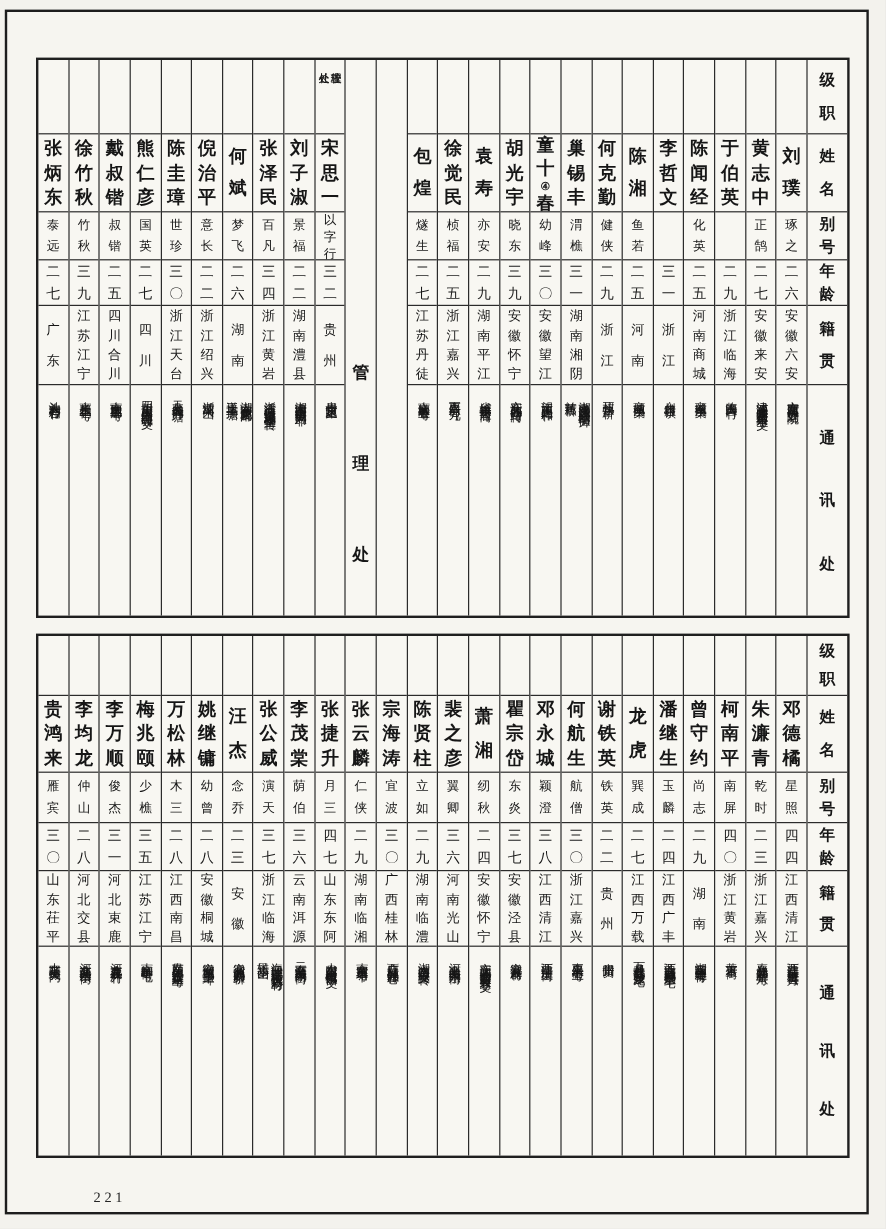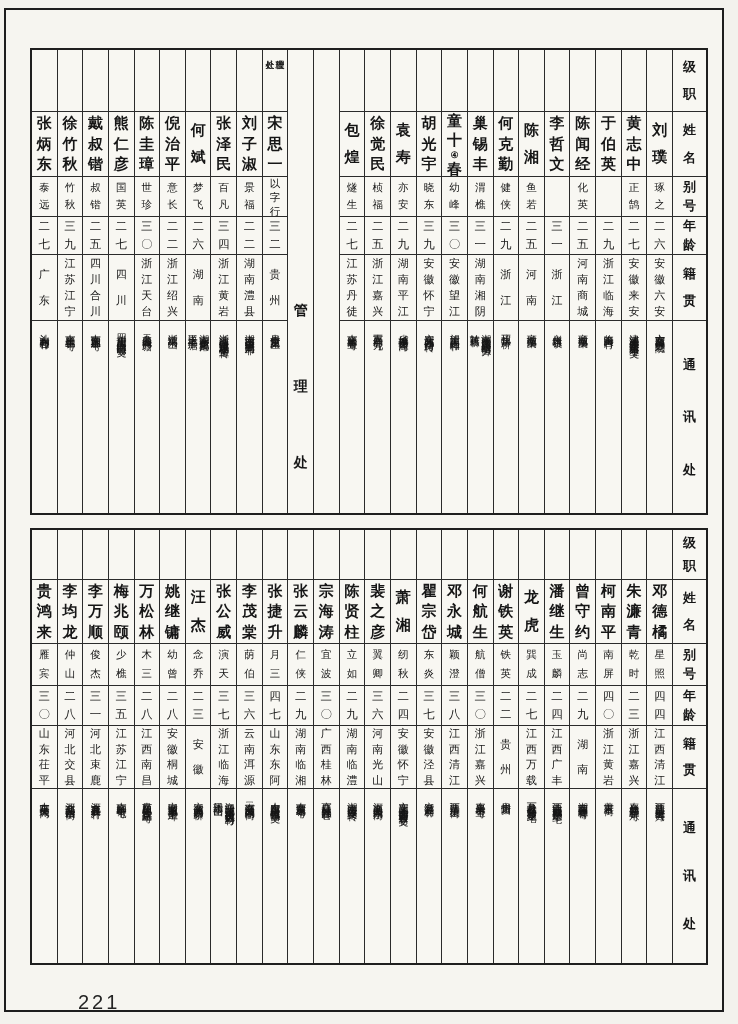--- a/index.html
+++ b/index.html
@@ -51,22 +51,22 @@
   .addr{padding-top:5px;}
   .addr .vin{font-size:10px;line-height:11.5px;}
   .rank{padding-top:3px;}
   .rank .vin{font-size:9px;line-height:10px;letter-spacing:0;}
   
   .tallcell{flex:1 1 auto;border-bottom:none;}
   .section-title{justify-content:flex-start;padding-top:252px;gap:58px;}
   .section-title span{font-size:14px;font-weight:700;}
   .pageno{
     position:absolute;left:78px;top:991px;
-    font-size:20px;letter-spacing:3px;color:#242424;
-    font-family:Liberation Sans, sans-serif;
+    font-size:12px;letter-spacing:3px;color:#242424;
+    font-family:Liberation Serif, serif;
   }
 </style>
 </head>
 <body>
 
 <div class="page">
   <div class="frame"></div>
   <div class="rtable t0">
       <div class="col hcol">
         <div class="cell spread r0">

